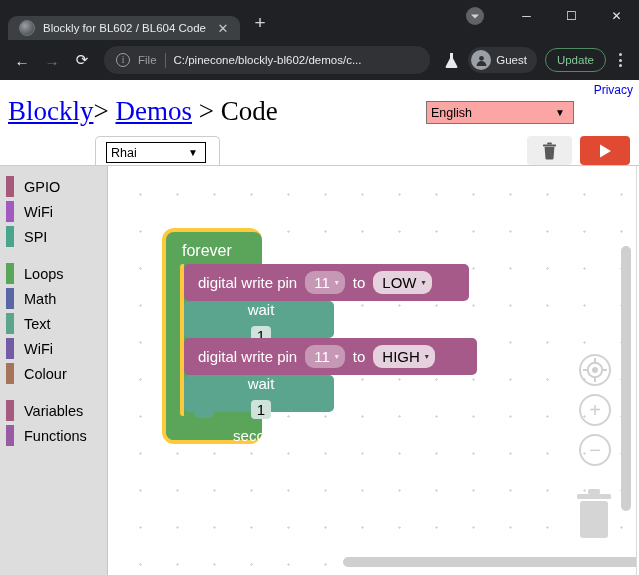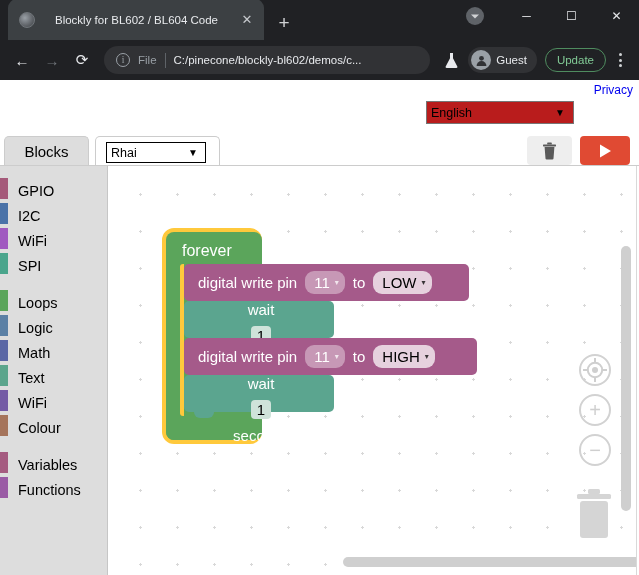--- a/index.html
+++ b/index.html
@@ -11,23 +11,23 @@
 
   
   #browser-window { width: 639px; height: 575px; position: relative; }
 
   #titlebar {
     height: 40px; background: #202124; position: relative;
     display: flex; align-items: flex-end;
   }
   #tabstrip { display: flex; align-items: flex-end; height: 40px; padding-left: 8px; }
   .tab {
-    height: 41px; background: #3c4043; border-radius: 9px 9px 0 0;
+    height: 24px; background: #3c4043; border-radius: 9px 9px 0 0;
     display: flex; align-items: center; padding: 0 8px 0 11px;
-    gap: 20px; min-width: 200px; position: relative;
+    gap: 8px; min-width: 200px; position: relative;
   }
   .tab-favicon {
     width: 16px; height: 16px; border-radius: 50%;
     background: radial-gradient(circle at 35% 35%, #9aa0a6 0%, #5f6368 60%, #3c4043 100%);
     border: 1px solid #70757a; flex: none;
   }
   .tab-title {
     color: #e8eaed; font-size: 11.5px; white-space: nowrap;
     overflow: hidden; text-overflow: ellipsis; flex: 1;
   }
@@ -120,21 +120,21 @@
   #breadcrumb {
     font-family: "Liberation Serif", serif; font-size: 27px; color: #000;
     white-space: nowrap; position: absolute; left: 0; top: 0;
   }
   #breadcrumb a { color: #0000ee; text-decoration: underline; }
   #breadcrumb .sep { color: #000; }
 
   #lang-select {
     position: absolute; right: 57px; top: 5px; width: 148px; height: 23px;
     font-family: "Liberation Sans", sans-serif; font-size: 12.5px;
-    border: 1px solid #767676; background: #b91c1c; color: #000;
+    border: 1px solid #767676; background: #fca5a5; color: #000;
     padding-left: 4px; border-radius: 0;
     -webkit-appearance: none; appearance: none;
   }
   #lang-arrow {
     position: absolute; right: 66px; top: 11px; pointer-events: none;
     font-size: 10px; color: #000;
   }
 
   
   #tabs-bar {
@@ -186,22 +186,22 @@
     background-image: radial-gradient(#d8d8d8 1.1px, transparent 1.2px);
     background-size: 37px 37px;
     background-position: 14px 10px;
   }
 
   #toolbox {
     position: absolute; left: 0; top: 0; width: 108px; height: 410px;
     background: #ddd; border-right: 1px solid #c6c6c6;
   }
   .tb-row {
-    height: 25px; display: flex; align-items: flex-end; gap: 10px;
-    padding-left: 0; position: relative;
+    height: 25px; display: flex; align-items: center; gap: 10px;
+    padding-left: 6px; position: relative;
   }
   .tb-swatch { width: 8px; height: 21px; flex: none; }
   .tb-label { font-size: 14.5px; color: #000; }
   .tb-gap { height: 12px; }
 
   
   #block-stack { position: absolute; left: 46px; top: 62px; padding-left: 8px; }
   #forever-wrap {
     position: relative;
     border: 4px solid #ffc93c;
@@ -334,28 +334,30 @@
         <span></span>
         <span></span>
     </div>
   </div>
 
   <div id="page">
 
     <a id="privacy-link" href="#">Privacy</a>
 
     <div id="header-row">
+      <div id="breadcrumb">
+        <a href="#">Blockly</a><span class="sep">&gt;</span> <a href="#">Demos</a> <span class="sep">&gt;</span> <span>Code</span>
+      </div>
       <select id="lang-select">
         <option>English</option>
       </select>
       <span id="lang-arrow">▼</span>
     </div>
 
     <div id="tabs-bar">
-      <div id="tab-blocks">Blocks</div>
       <div id="tab-lang-panel"></div>
       <select id="code-lang-select">
         <option>Rhai</option>
       </select>
       <span id="code-lang-arrow">▼</span>
     </div>
 
     <div id="trash-btn">
       <svg width="15" height="18" viewBox="0 0 15 18">
         <rect x="1" y="2.4" width="13" height="2" rx="0.6" fill="#5a5a5a"></rect>
@@ -371,41 +373,33 @@
 
     <div id="blockly-area">
 
       <div id="toolbox">
         <div style="height:8px"></div>
         <div class="tb-row">
           <div class="tb-swatch" style="background:#a55a7a"></div>
           <div class="tb-label">GPIO</div>
         </div>
         <div class="tb-row">
-          <div class="tb-swatch" style="background:#4a72a8"></div>
-          <div class="tb-label">I2C</div>
-        </div>
-        <div class="tb-row">
           <div class="tb-swatch" style="background:#a05ac0"></div>
           <div class="tb-label">WiFi</div>
         </div>
         <div class="tb-row">
           <div class="tb-swatch" style="background:#4aa58c"></div>
           <div class="tb-label">SPI</div>
         </div>
 
         <div class="tb-gap"></div>
 
         <div class="tb-row">
           <div class="tb-swatch" style="background:#5ba55b"></div>
           <div class="tb-label">Loops</div>
-        </div>
-        <div class="tb-row">
-          <div class="tb-swatch" style="background:#5b80a5"></div>
-          <div class="tb-label">Logic</div>
         </div>
         <div class="tb-row">
           <div class="tb-swatch" style="background:#5b67a5"></div>
           <div class="tb-label">Math</div>
         </div>
         <div class="tb-row">
           <div class="tb-swatch" style="background:#5ba58c"></div>
           <div class="tb-label">Text</div>
         </div>
         <div class="tb-row">

